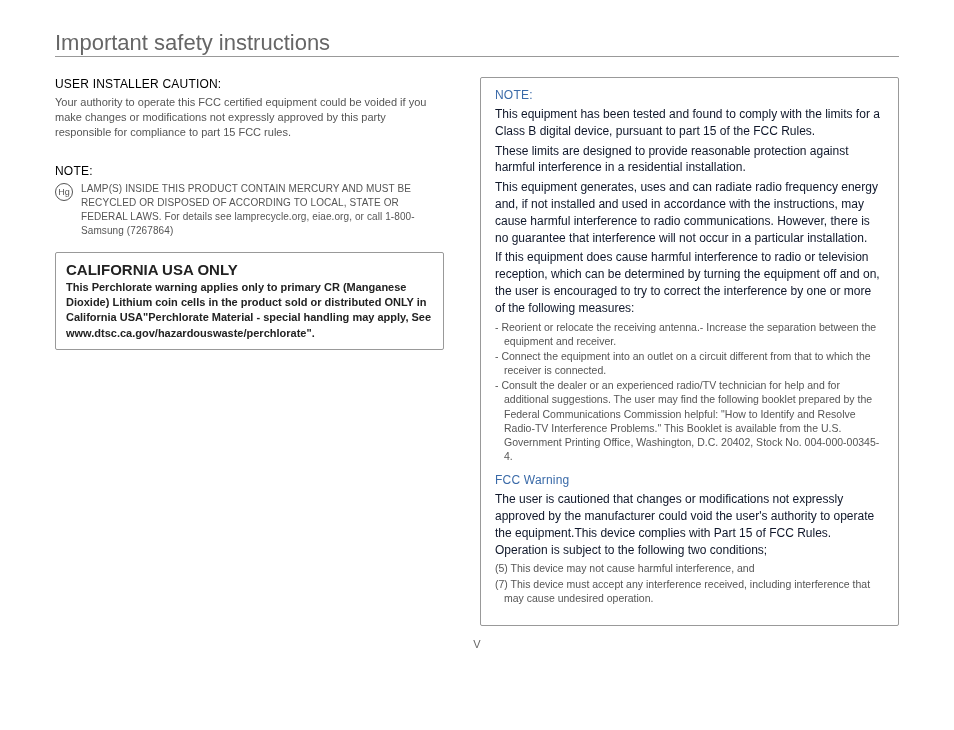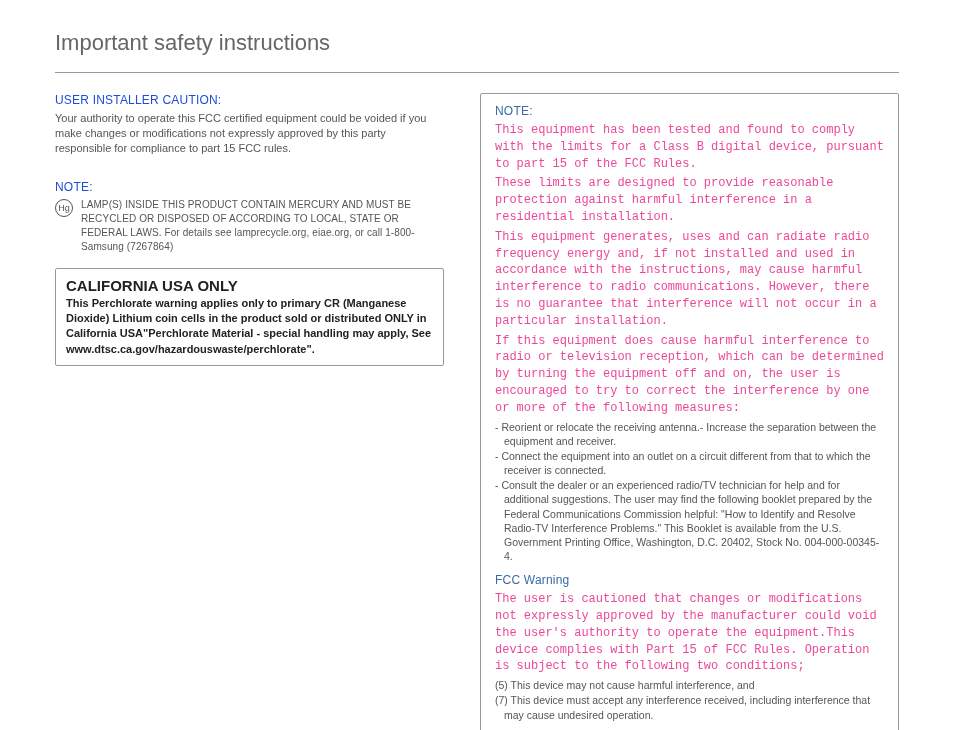--- a/index.html
+++ b/index.html
@@ -8,48 +8,48 @@
     background: #fff;
     width: 954px;
     height: 730px;
     padding: 30px 55px 15px 55px;
     color: #333;
   }
   .page-title {
     font-size: 22px;
     font-weight: 400;
     color: #666;
-    padding-bottom: 16px;
+    padding-bottom: 0;
     border-bottom: 1px solid #999;
     margin-bottom: 20px;
   }
   .columns {
     display: flex;
     gap: 36px;
   }
   .col { flex: 1; }
   .col-right {
     border: 1px solid #999;
     padding: 10px 14px;
     border-radius: 2px;
   }
   .section-heading {
     font-size: 12px;
-    color: #1d4ed8;
+    color: #000000;
     margin-bottom: 4px;
     letter-spacing: 0.2px;
   }
   .section-heading.blue { color: #3a6aa8; }
   .body-text {
     font-size: 11px;
     line-height: 1.35;
     color: #555;
     margin-bottom: 24px;
   }
-  .body-text.dark { color: #ec4899; font-size: 12px; line-height: 1.4; margin-bottom: 3px; font-family: Liberation Mono, monospace; }
+  .body-text.dark { color: #0f172a; font-size: 12px; line-height: 1.4; margin-bottom: 3px; }
   .lamp-row {
     display: flex;
     align-items: flex-start;
     gap: 8px;
     margin-bottom: 14px;
   }
   .hg-icon {
     flex: 0 0 auto;
     width: 18px; height: 18px;
     border: 1px solid #555;

